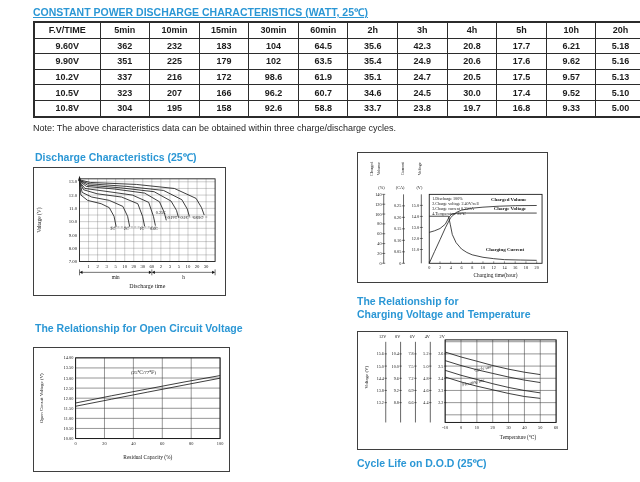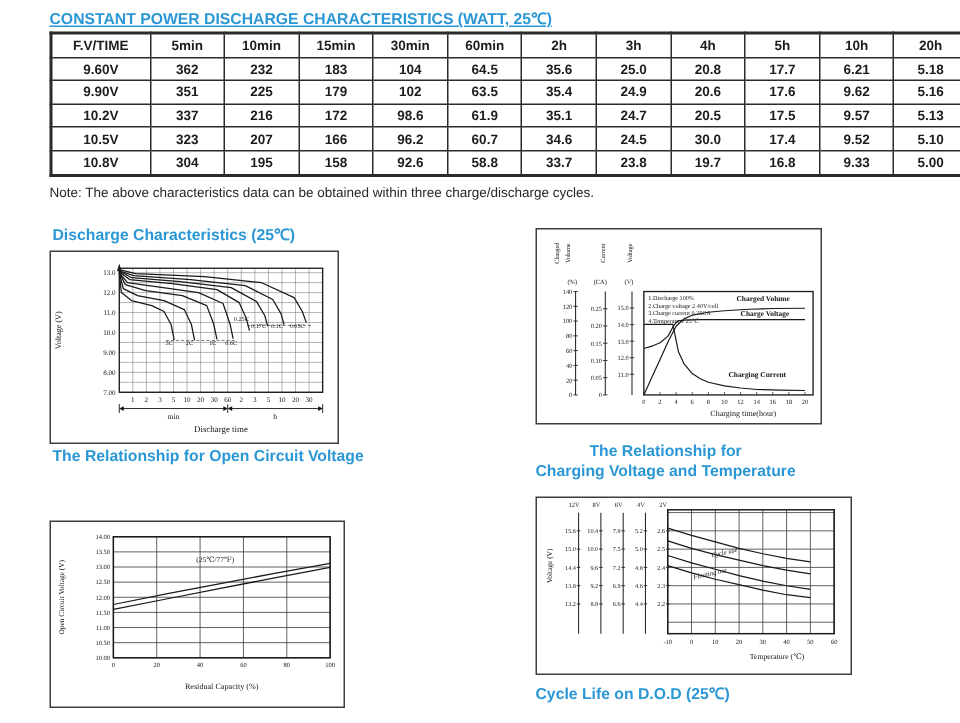--- a/index.html
+++ b/index.html
@@ -8,24 +8,24 @@
     background:#ffffff;font-family:"Liberation Sans",sans-serif;color:#222;
   }
   .abs{position:absolute;}
   .main-title{left:33px;top:5px;font-size:10.5px;font-weight:700;color:#2b97d5;white-space:nowrap;text-decoration:underline;}
   #power-table{position:absolute;left:33px;top:21px;width:612px;border-collapse:collapse;table-layout:fixed;
     border:2px solid #2b2b2b;}
   #power-table th,#power-table td{
     border:1px solid #2b2b2b;height:14.6px;font-size:9px;font-weight:700;text-align:center;
     padding:0;color:#1c1c1c;white-space:nowrap;overflow:hidden;}
   .note{left:33px;top:123px;font-size:9px;font-weight:400;color:#262626;white-space:nowrap;}
-  .sec-title{font-size:10.5px;font-weight:700;color:#2b97d5;white-space:nowrap;line-height:13px;text-align:center;}
+  .sec-title{font-size:10.5px;font-weight:700;color:#2b97d5;white-space:nowrap;line-height:13px;}
   .t-discharge{left:35px;top:151px;}
   .t-right{left:357px;top:295px;}
-  .t-left2{left:35px;top:298px;}
+  .t-left2{left:35px;top:322px;}
   .t-cycle{left:357px;top:457px;}
   .chart-box{border:1.5px solid #3f3f3f;box-sizing:border-box;background:#fff;}
   .box1{left:33px;top:167px;width:193px;height:129px;}
   .box2{left:357px;top:152px;width:191px;height:131px;}
   .box3{left:33px;top:347px;width:197px;height:125px;}
   .box4{left:357px;top:331px;width:211px;height:119px;}
   .chart-box svg{display:block;width:100%;height:100%;}
 </style>
 </head>
 <body>
@@ -65,21 +65,21 @@
     </thead>
   <tbody>
       <tr>
         <td>9.60V</td>
         <td>362</td>
         <td>232</td>
         <td>183</td>
         <td>104</td>
         <td>64.5</td>
         <td>35.6</td>
-        <td>25.0</td>
+        <td>42.3</td>
         <td>20.8</td>
         <td>17.7</td>
         <td>6.21</td>
         <td>5.18</td>
       </tr>
       <tr>
         <td>9.90V</td>
         <td>351</td>
         <td>225</td>
         <td>179</td>

